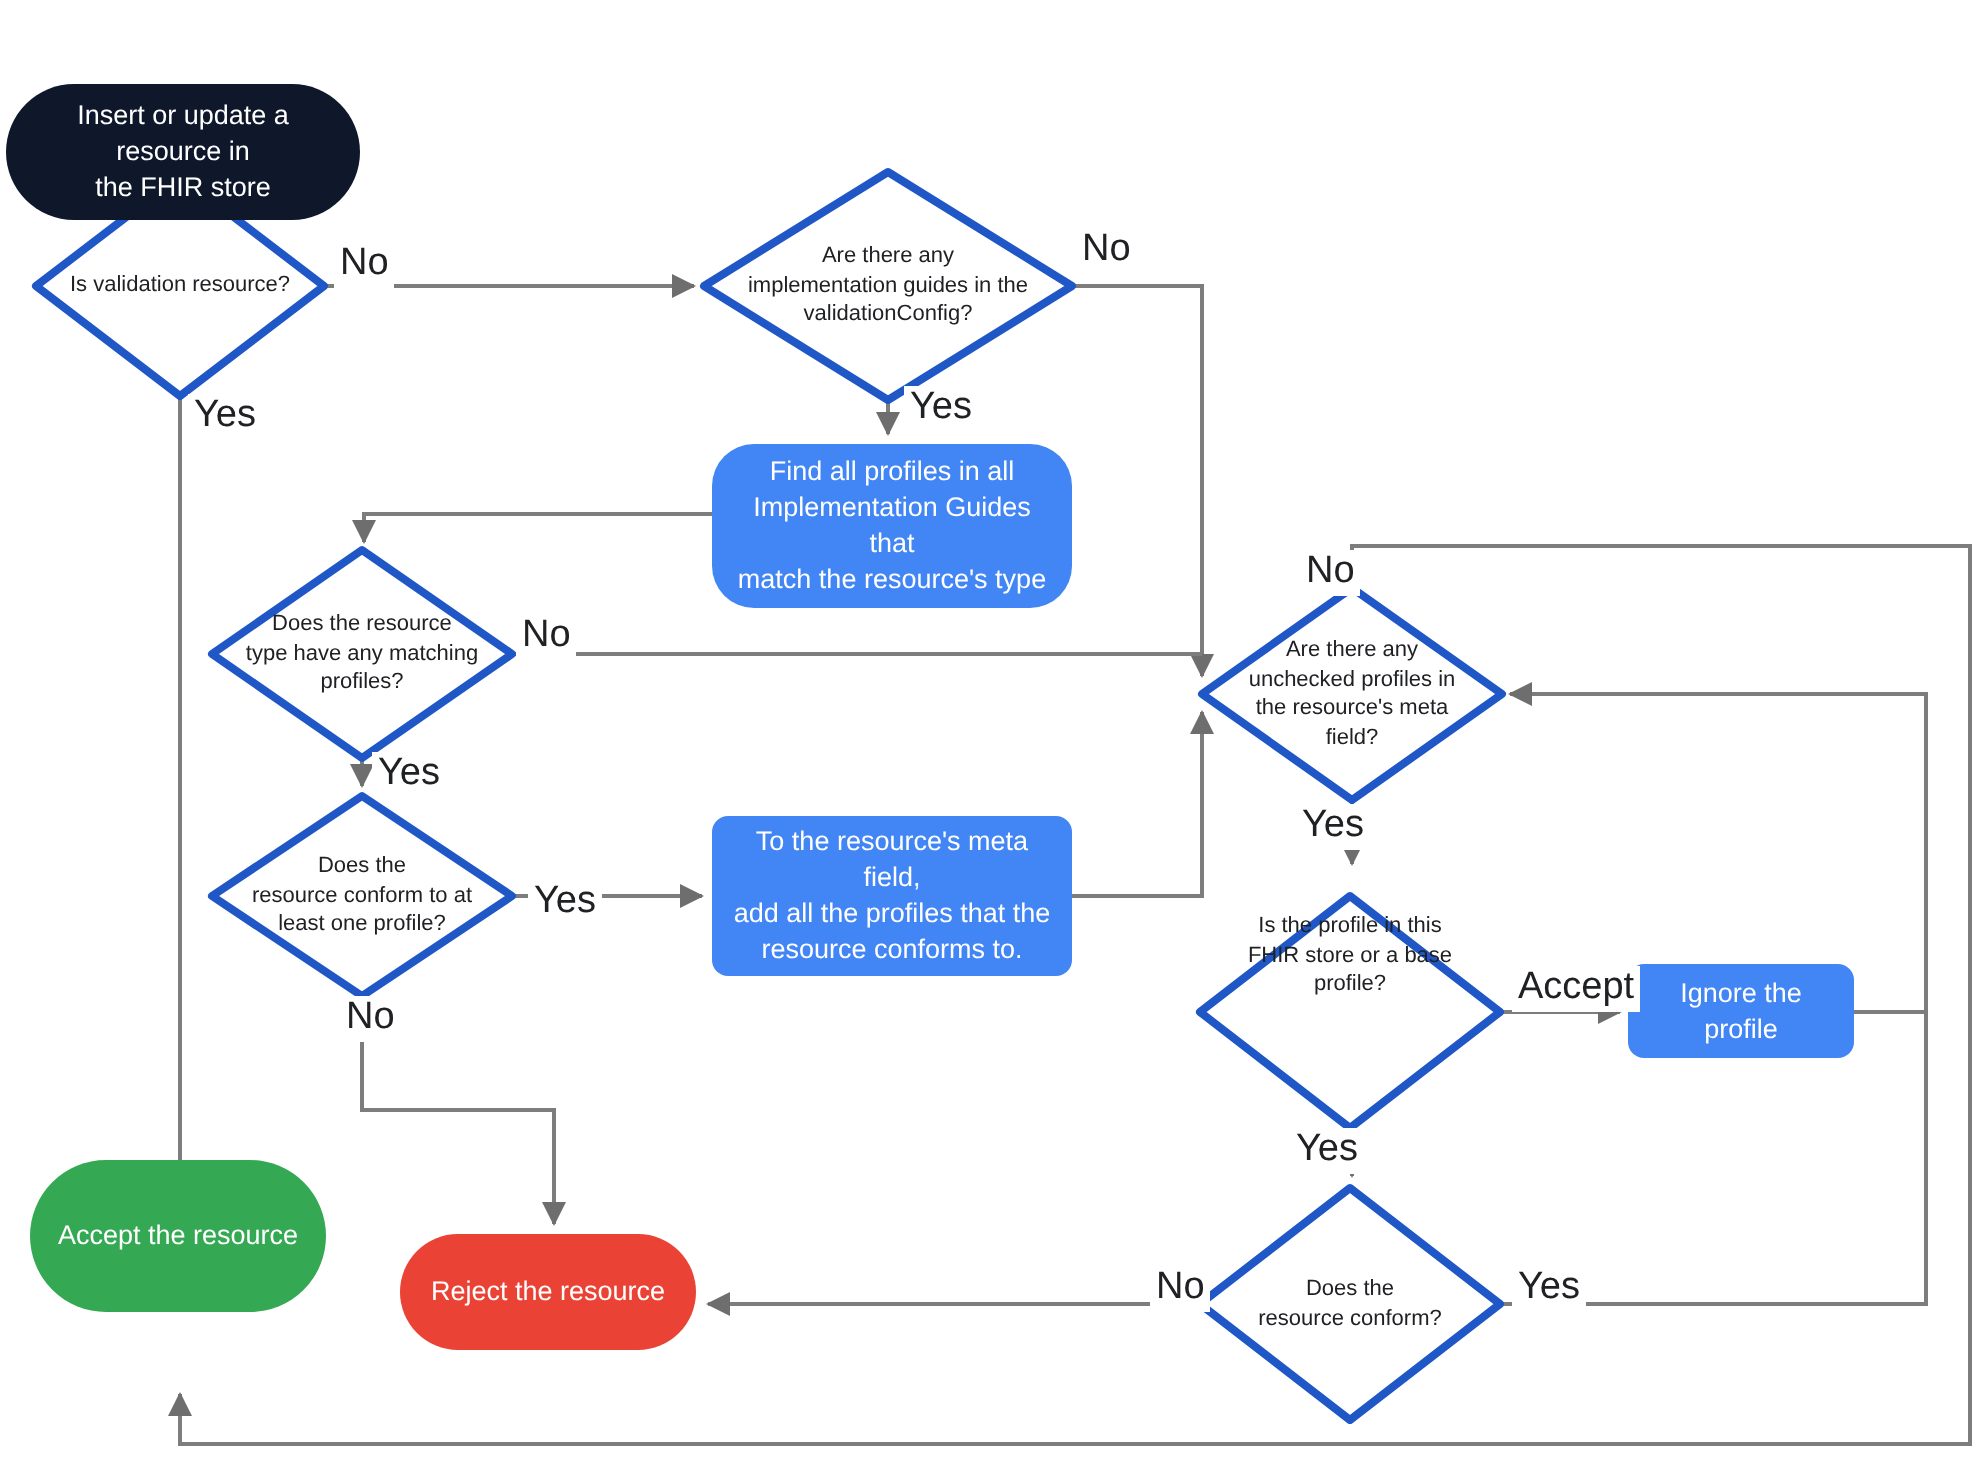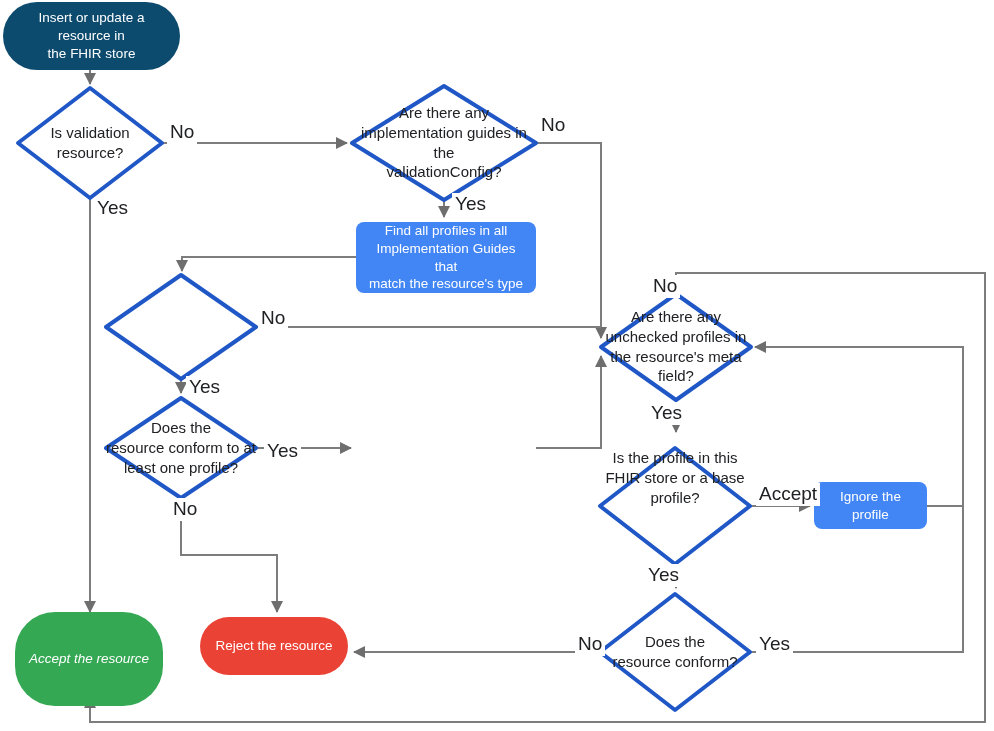--- a/index.html
+++ b/index.html
@@ -9,27 +9,27 @@
   }
   .edges-svg{position:absolute;left:0;top:0;z-index:1;}
   .edge{fill:none;stroke:#7d7d7d;stroke-width:2;}
   .decision{fill:#ffffff;stroke:#2057c7;stroke-width:4;stroke-linejoin:round;}
   .node{
     position:absolute;z-index:2;display:flex;align-items:center;justify-content:center;
     text-align:center;font-size:13.5px;line-height:1.32;color:#ffffff;
     white-space:pre-line;box-sizing:border-box;padding:4px 10px;
   }
   .pill{border-radius:40px;}
-  .start-pill{background:#0c4a6e;}
+  .start-pill{background:#0f172a;margin-top:40px;}
   .accept-pill{background:#34a853;}
   .reject-pill{background:#ea4335;}
   .process{background:#4285f4;border-radius:8px;}
   .dtext{
     position:absolute;z-index:2;transform:translate(-50%,-50%);
-    text-align:center;font-size:15px;line-height:1.32;color:#202124;white-space:pre-line;
+    text-align:center;font-size:11px;line-height:1.32;color:#202124;white-space:pre-line;
   }
   .edge-label{
     position:absolute;z-index:3;font-size:19px;line-height:1.2;color:#202124;
     background:#ffffff;padding:0 3px;
   }
 </style>
 </head>
 <body>
 
 <div class="canvas">
@@ -65,35 +65,41 @@
     <polygon class="decision" points="181,275 256,327 181,379 106,327"></polygon>
     <polygon class="decision" points="181,398 256,448 181,498 106,448"></polygon>
     <polygon class="decision" points="676,294 751,347 676,400 601,347"></polygon>
     <polygon class="decision" points="675,448 750,506 675,564 600,506"></polygon>
     <polygon class="decision" points="675,594 750,652 675,710 600,652"></polygon>
   </svg>
 
   <div class="node pill start-pill" style="left:3px;top:2px;width:177px;height:68px;">Insert or update a resource in
 the FHIR store</div>
 
-  <div class="node process" style="left:356px;top:222px;width:180px;height:71px;">Find all profiles in all
+  <div class="node process" style="left:356px;top:222px;width:180px;height:82px;border-radius:21px;">Find all profiles in all
 Implementation Guides that
 match the resource's type</div>
 
+  <div class="node process" style="left:356px;top:408px;width:180px;height:80px;">To the resource's meta field,
+add all the profiles that the
+resource conforms to.</div>
 
   <div class="node process" style="left:814px;top:482px;width:113px;height:47px;">Ignore the profile</div>
 
-  <div class="node pill accept-pill" style="left:15px;top:612px;width:148px;height:94px;font-style:italic;">Accept the resource</div>
+  <div class="node pill accept-pill" style="left:15px;top:580px;width:148px;height:76px;">Accept the resource</div>
 
   <div class="node pill reject-pill" style="left:200px;top:617px;width:148px;height:58px;">Reject the resource</div>
 
   <div class="dtext" style="left:90px;top:143px;width:140px;">Is validation resource?</div>
   <div class="dtext" style="left:444px;top:143px;width:175px;">Are there any
 implementation guides in the
 validationConfig?</div>
+  <div class="dtext" style="left:181px;top:327px;width:155px;">Does the resource
+type have any matching
+profiles?</div>
   <div class="dtext" style="left:181px;top:448px;width:155px;">Does the
 resource conform to at
 least one profile?</div>
   <div class="dtext" style="left:676px;top:347px;width:145px;">Are there any
 unchecked profiles in
 the resource's meta
 field?</div>
   <div class="dtext" style="left:675px;top:478px;width:145px;">Is the profile in this
 FHIR store or a base
 profile?</div>

